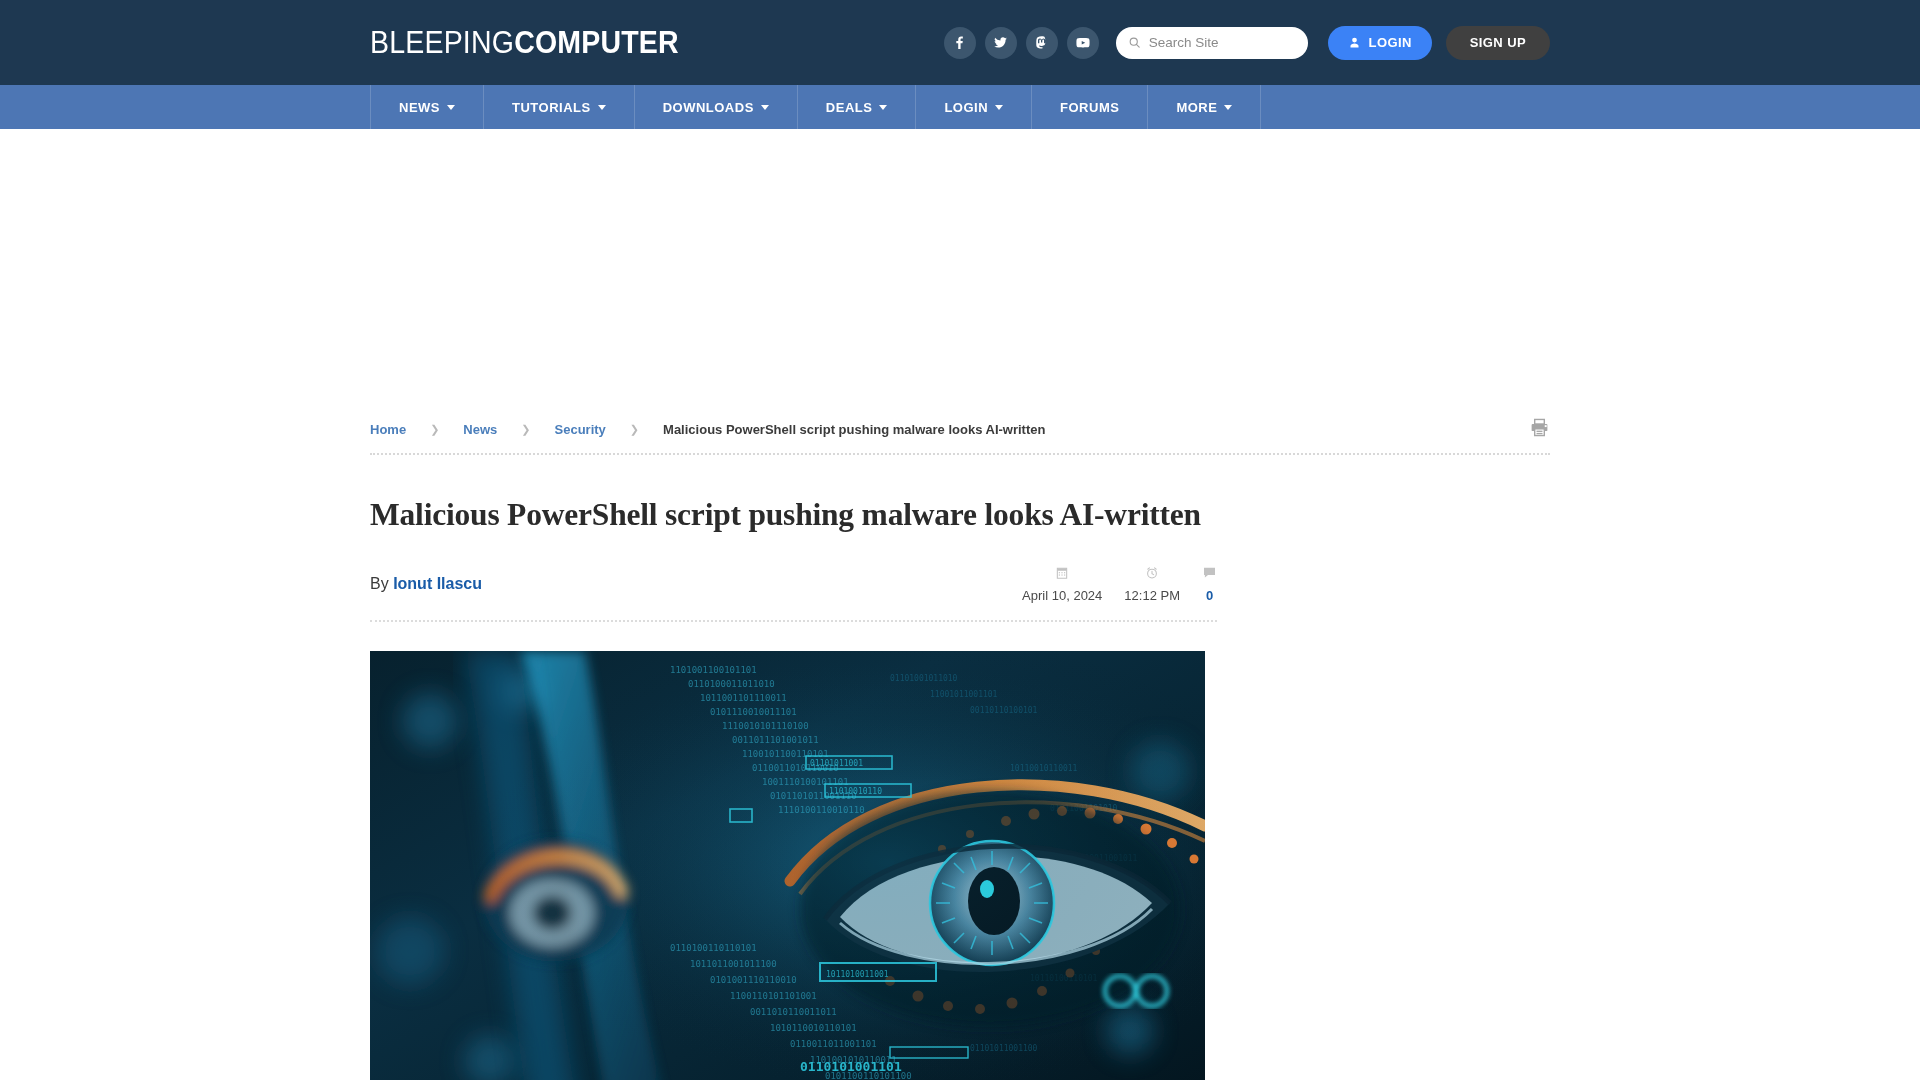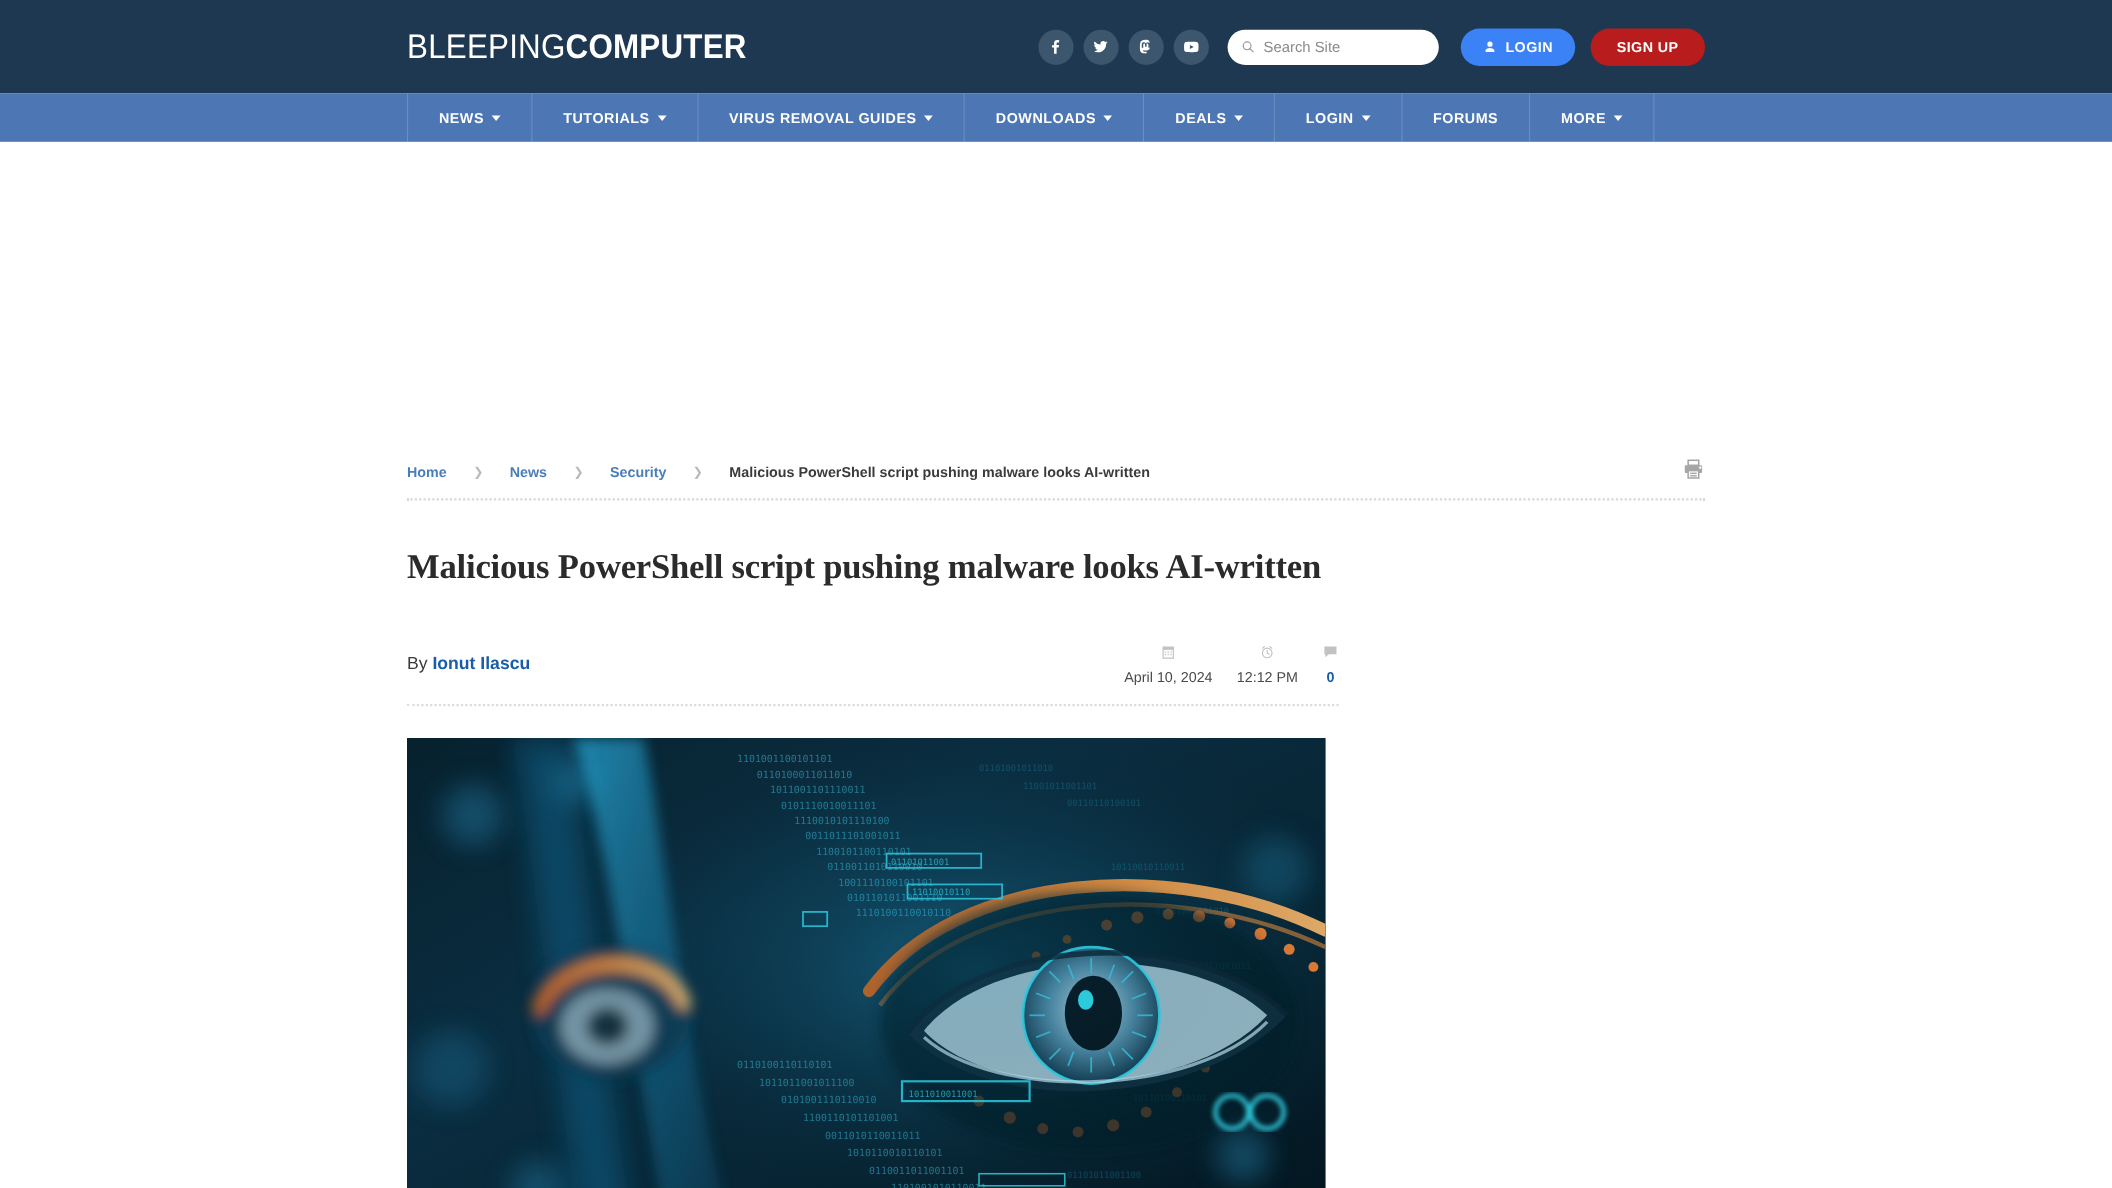--- a/index.html
+++ b/index.html
@@ -88,21 +88,21 @@
     gap: 8px;
     color: #ffffff;
     font-size: 13px;
     font-weight: 700;
     letter-spacing: 0.4px;
     cursor: pointer;
     border: 0;
     font-family: "Liberation Sans", sans-serif;
   }
   .btn-login { background: #3b82f6; padding: 0 20px; margin-right: 14px; }
-  .btn-signup { background: #b91c1c; padding: 0 24px; }
+  .btn-signup { background: #404040; padding: 0 24px; }
   .btn-login svg { fill: #ffffff; }
 
   
   .navbar {
     height: 44px;
     background: #4d76b4;
     display: flex;
     justify-content: center;
   }
   .nav-inner {
@@ -178,21 +178,21 @@
     font-size: 31.5px;
     font-weight: 700;
     color: #2b2b2b;
     letter-spacing: -0.2px;
     margin-top: 42px;
   }
 
   .byline-row {
     display: flex;
     align-items: center;
-    margin-top: 52px;
+    margin-top: 32px;
   }
   .byline {
     font-size: 16px;
     color: #3b3b3b;
   }
   .byline .author {
     color: #1a5ca8;
     font-weight: 700;
     cursor: pointer;
     text-decoration: none;
@@ -287,24 +287,20 @@
 
 <div class="navbar">
   <div class="nav-inner">
 
     <div class="nav-item">
       <span>NEWS</span>
       <span class="caret"></span>
     </div>
     <div class="nav-item">
       <span>TUTORIALS</span>
-      <span class="caret"></span>
-    </div>
-    <div class="nav-item">
-      <span>VIRUS REMOVAL GUIDES</span>
       <span class="caret"></span>
     </div>
     <div class="nav-item">
       <span>DOWNLOADS</span>
       <span class="caret"></span>
     </div>
     <div class="nav-item">
       <span>DEALS</span>
       <span class="caret"></span>
     </div>

